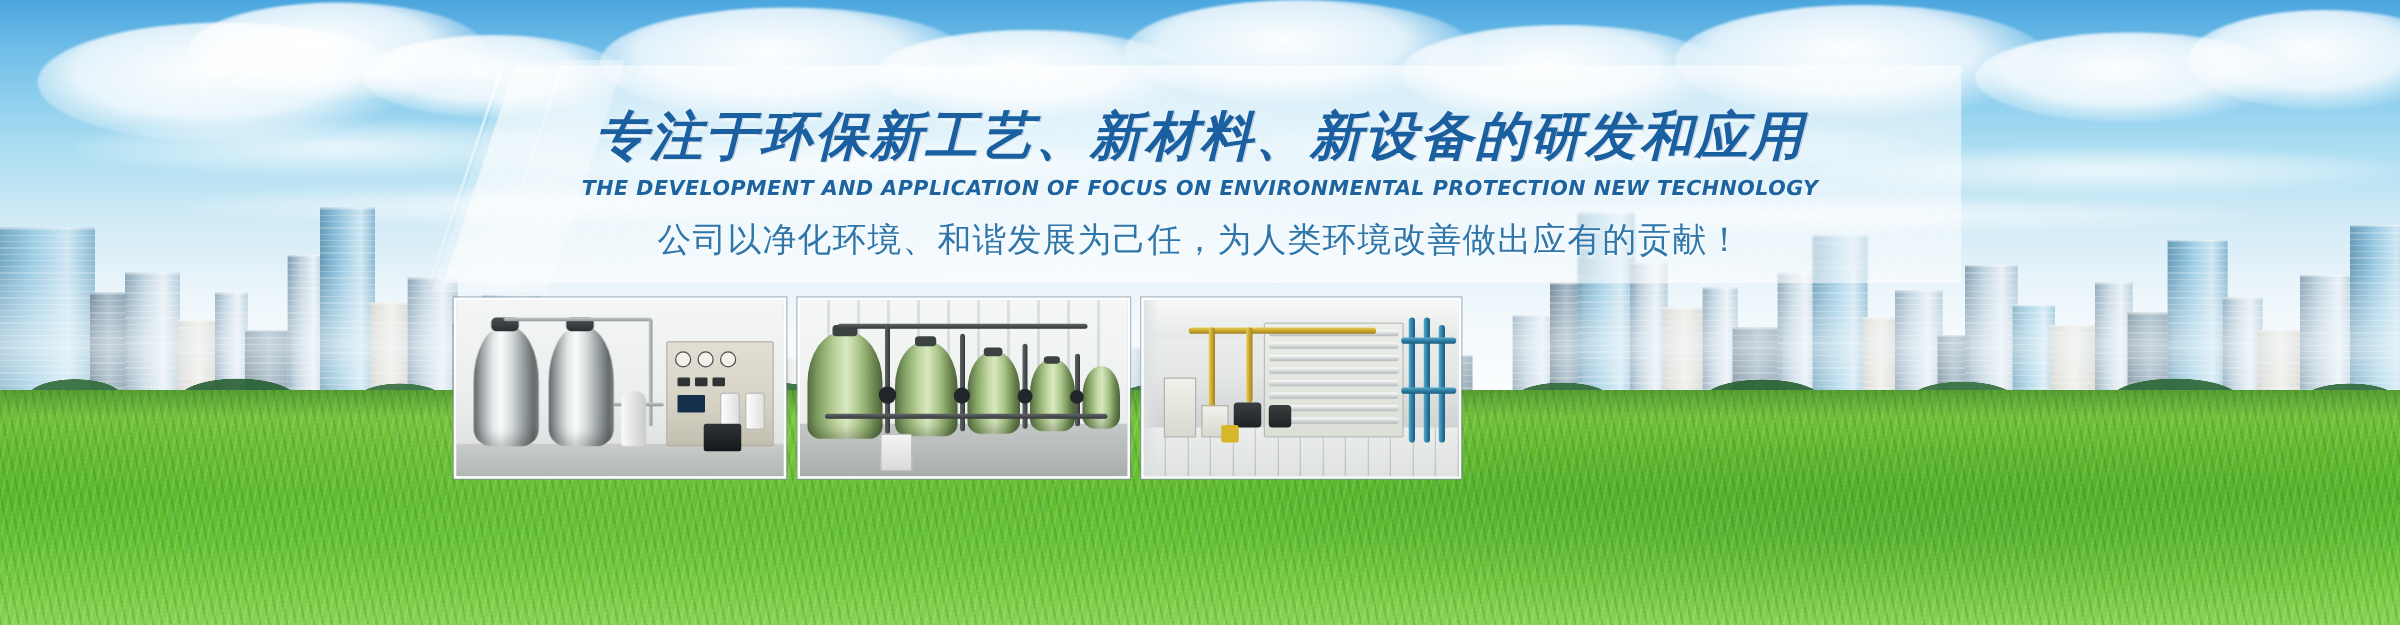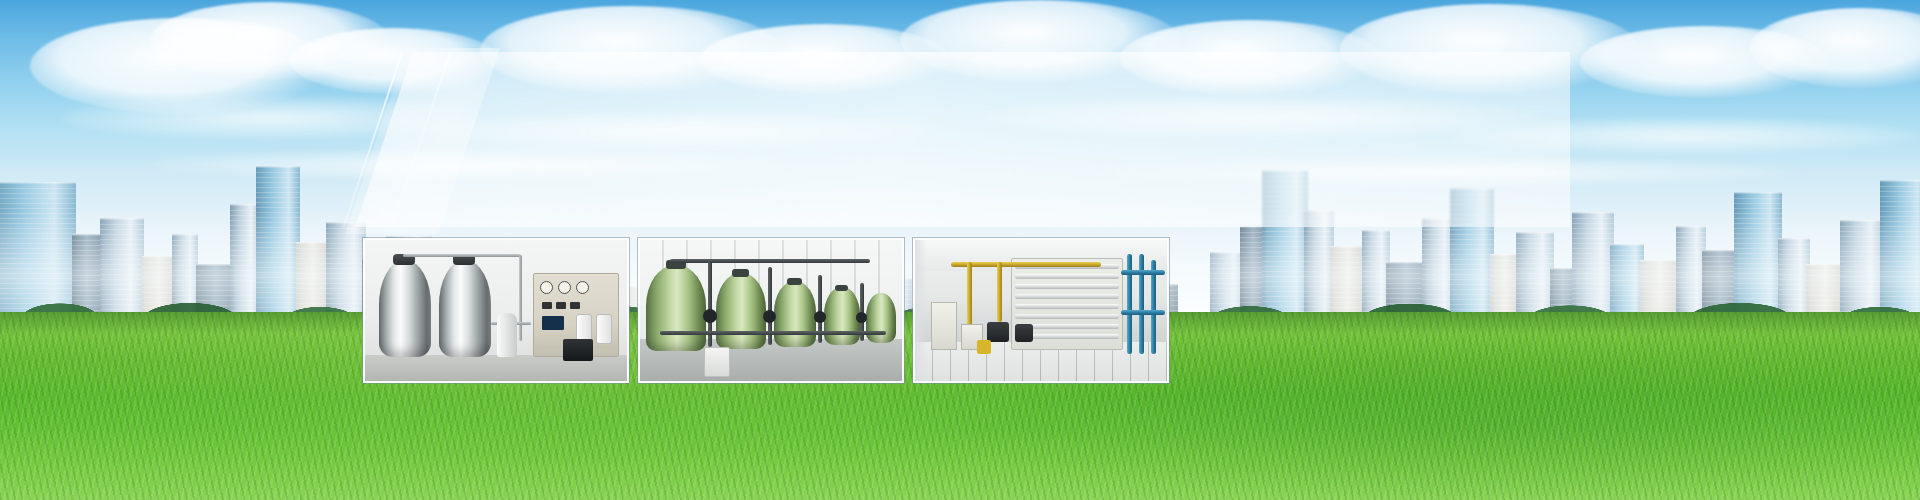--- a/index.html
+++ b/index.html
@@ -318,20 +318,25 @@
   <div class="haze"></div>
   <div class="treeline"></div>
 
   <div class="grass"></div>
 
   <div class="glass-panel"></div>
   <div class="glass-streak"></div>
   <div class="glass-line" style="left:372px;"></div>
   <div class="glass-line" style="left:420px; opacity:.55;"></div>
 
+  <div class="text-block">
+    <div class="headline">专注于环保新工艺、新材料、新设备的研发和应用</div>
+    <div class="subline-en">THE DEVELOPMENT AND APPLICATION OF FOCUS ON ENVIRONMENTAL PROTECTION NEW TECHNOLOGY</div>
+    <div class="subline-cn">公司以净化环境、和谐发展为己任，为人类环境改善做出应有的贡献！</div>
+  </div>
 
   <div class="photos">
 
     <div class="photo photo-1">
       <div class="p1-bg"></div>
       <div class="p1-floor"></div>
       <div class="tank-steel" style="left:14px; width:52px; height:96px;"></div>
       <div class="tank-cap" style="left:28px; bottom:116px; width:22px; height:11px;"></div>
       <div class="tank-steel" style="left:74px; width:52px; height:96px;"></div>
       <div class="tank-cap" style="left:88px; bottom:116px; width:22px; height:11px;"></div>

